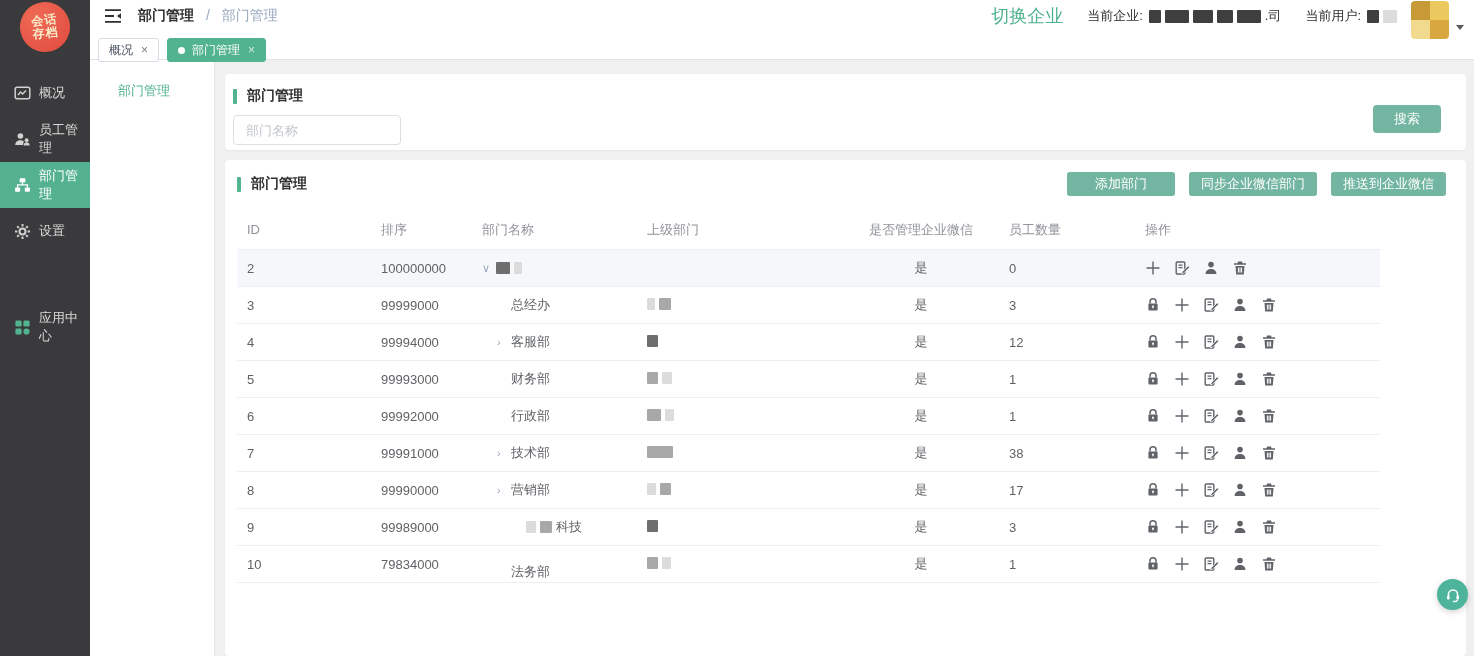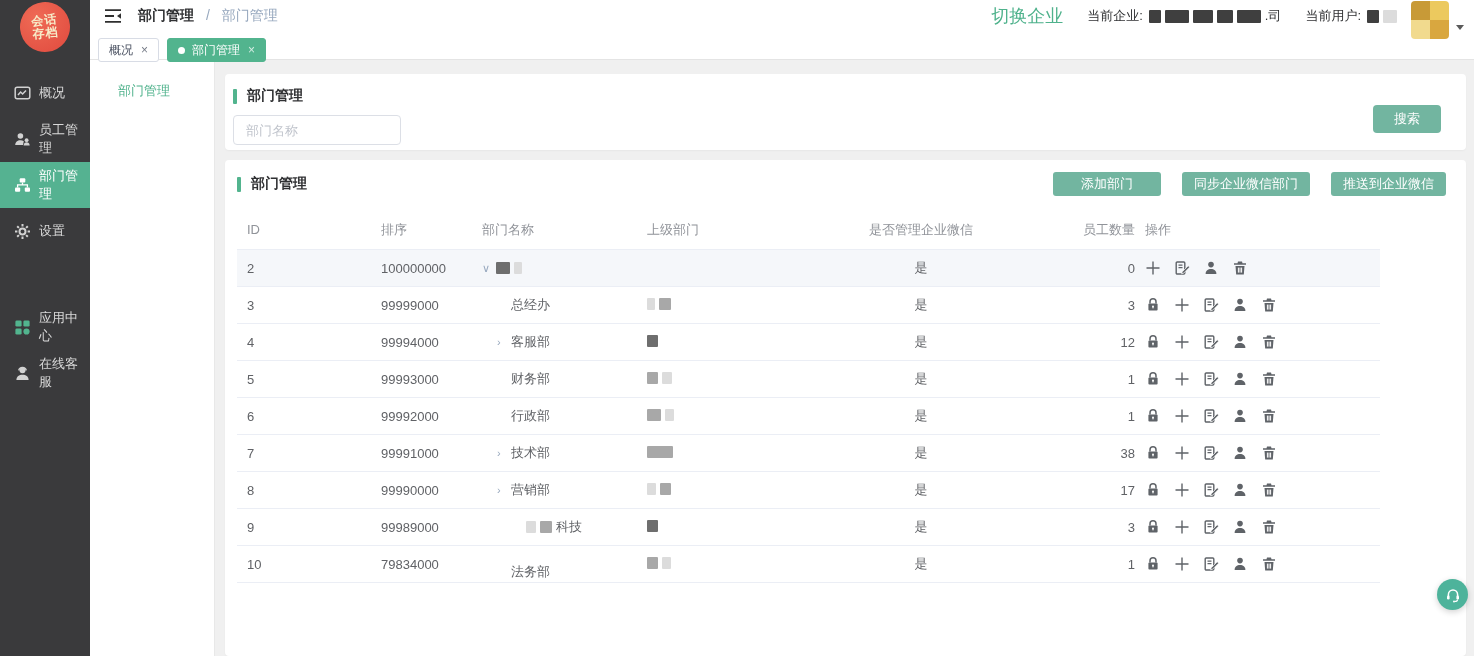--- a/index.html
+++ b/index.html
@@ -54,31 +54,31 @@
   .card-title { display:flex; align-items:center; font-size:14px; font-weight:bold; color:#303133; }
   .title-bar { width:4px; height:15px; background:#52b48e; border-radius:1px; margin-right:10px; }
 
   .filter-card { height:76px; padding:13px 25px 0 8px; position:relative; }
   .dept-input { width:168px; height:30px; margin:10px 0 0 0; border:1px solid #dcdfe6; border-radius:4px; padding:0 12px; font-size:13px; color:#606266; outline:none; }
   .dept-input::placeholder { color:#c0c4cc; }
   .search-btn { position:absolute; right:25px; top:31px; width:68px; height:28px; background:#72b5a0; color:#fff; border:none; border-radius:4px; font-size:13px; cursor:pointer; }
 
   .table-card { flex:1; margin-top:10px; padding:12px 20px 20px 12px; display:flex; flex-direction:column; }
   .table-head-row { display:flex; align-items:center; }
-  .table-actions { margin-left:auto; display:flex; gap:21px; }
+  .table-actions { margin-left:auto; display:flex; gap:14px; }
   .act-btn { min-width:108px; height:24px; padding:0 12px; background:#72b5a0; color:#fff; border:none; border-radius:3px; font-size:13px; cursor:pointer; }
 
   .dtable { width:1143px; margin-top:14px; font-size:13px; }
   .trow { display:flex; align-items:center; height:37px; border-bottom:1px solid #ebeef5; color:#606266; }
   .trow.thead { height:40px; color:#909399; font-weight:500; border-bottom:1px solid #ebeef5; }
   .trow.hl { background:#f5f7fa; }
   .c { padding-left:10px; }
   .c-id{width:134px}.c-sort{width:101px}.c-name{width:165px}.c-parent{width:196px}
   .c-wecom{width:176px;text-align:center;padding-left:0}
-  .c-count{width:126px;text-align:right;padding-left:0}
+  .c-count{width:126px;text-align:left;padding-left:0}
   .c-ops{flex:1}
   .c-name { display:flex; align-items:center; }
   .tree-caret { width:14px; display:inline-block; color:#97a8be; font-size:11px; cursor:pointer; flex:none; }
   .c-name .rb, .c-parent .rb { height:12px; }
   .ops-wrap { display:flex; align-items:center; gap:13px; }
   .op { width:16px; height:16px; display:inline-flex; cursor:pointer; }
   .op svg { width:16px; height:16px; }
 
   
   .float-help { position:absolute; right:6px; bottom:46px; width:31px; height:31px; border-radius:50%; background:#4db39b; display:flex; align-items:center; justify-content:center; cursor:pointer; box-shadow:0 2px 6px rgba(0,0,0,.18); z-index:30; }
@@ -140,30 +140,20 @@
         <div class="side-item gap">
           <span class="side-icon" style="color: rgb(82, 180, 142);">
             <svg viewBox="0 0 17 17">
               <rect x="1.4" y="1.4" width="6.2" height="6.2" rx="1.4" fill="currentColor"></rect>
               <rect x="9.4" y="1.4" width="6.2" height="6.2" rx="1.4" fill="currentColor"></rect>
               <rect x="1.4" y="9.4" width="6.2" height="6.2" rx="1.4" fill="currentColor"></rect>
               <rect x="9.4" y="9.4" width="6.2" height="6.2" rx="3.1" fill="currentColor"></rect>
             </svg>
           </span>
           <span class="side-label">应用中心</span>
-        </div>
-        <div class="side-item">
-          <span class="side-icon" style="color: rgb(210, 210, 210);">
-            <svg viewBox="0 0 17 17">
-              <circle cx="8.5" cy="5.2" r="3" fill="currentColor"></circle>
-              <path d="M4.6 5.4a4 4 0 017.8 0" fill="none" stroke="currentColor" stroke-width="1.2"></path>
-              <path d="M2.4 15c0-3.4 2.7-5.2 6.1-5.2s6.1 1.8 6.1 5.2z" fill="currentColor"></path>
-            </svg>
-          </span>
-          <span class="side-label">在线客服</span>
         </div>
       </nav>
   </aside>
 
   <header class="topzone">
     <div class="topbar-row">
       <svg class="fold-icon" viewBox="0 0 18 16">
         <path d="M1 2.2h16M1 8h9M1 13.8h16" stroke="#2f2f2f" stroke-width="1.8" fill="none"></path>
         <path d="M17 5.2l-4 2.8 4 2.8z" fill="#2f2f2f"></path>
       </svg>

